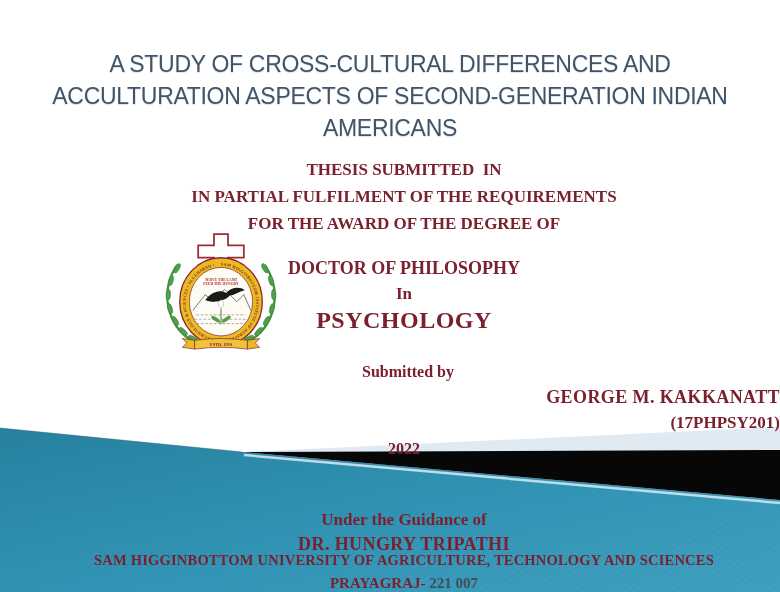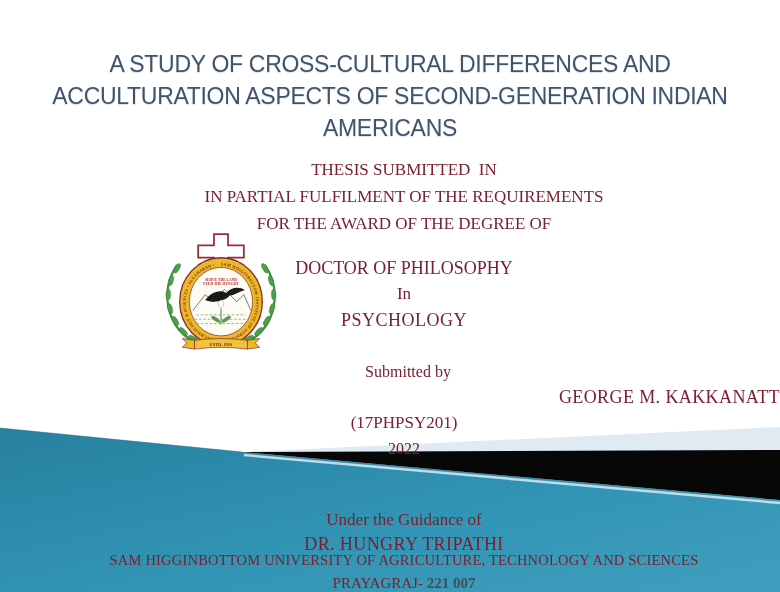--- a/index.html
+++ b/index.html
@@ -18,34 +18,34 @@
     top:48px;
     font-family:"Liberation Sans", sans-serif;
     font-weight:400;
     font-size:23px;
     line-height:32px;
     letter-spacing:-0.3px;
     color:#41546a;
     text-shadow:0 1px 1px rgba(120,140,160,0.25);
   }
 
-  .maroon{color:#7a202e;font-weight:normal;padding-left:28px;}
+  .maroon{color:#7a202e;font-weight:bold;padding-left:28px;}
 
   .thesis-block{top:156px;font-size:17px;line-height:27px;}
   .thesis-block .l{white-space:pre;}
 
   .degree-block{top:255px;line-height:26px;}
   .degree-line1{font-size:18px;}
   .degree-line2{font-size:17px;}
-  .degree-line3{font-size:18px;letter-spacing:0.5px;}
+  .degree-line3{font-size:24px;letter-spacing:0.5px;}
 
   .submit-block{top:359px;line-height:25.5px;}
   .submit-label{font-size:16px;margin-left:8px;}
   .submit-name{font-size:18px;letter-spacing:0.4px;text-align:right;}
-  .submit-roll{font-size:17px;}
+  .submit-roll{font-size:17px;text-align:right;}
   .submit-year{font-size:16px;}
 
   .guidance-block{top:487px;line-height:25px;}
   .guidance-label{font-size:17px;margin-top:20px;}
   .guidance-name{font-size:18px;letter-spacing:0.4px;}
 
   .univ-block{top:552px;font-size:14.5px;letter-spacing:0.2px;}
   .addr-block{top:575px;font-size:15px;}
   .addr-pin{color:#454d58;font-weight:bold;}
 

